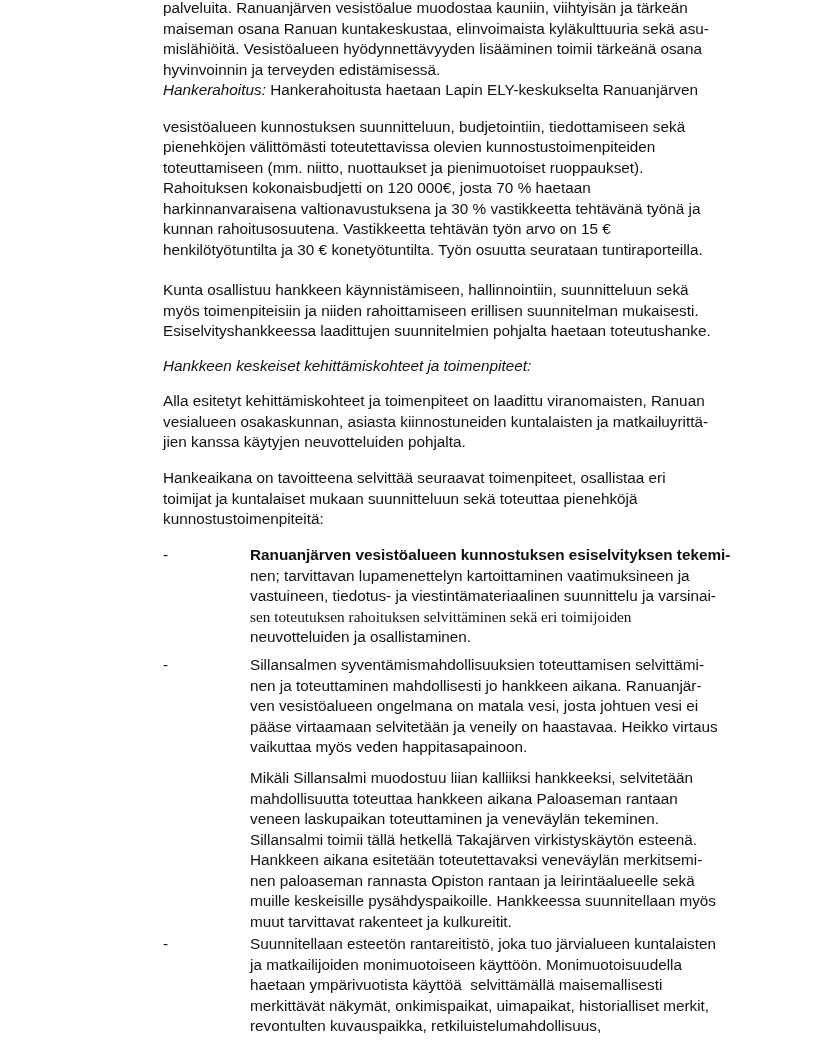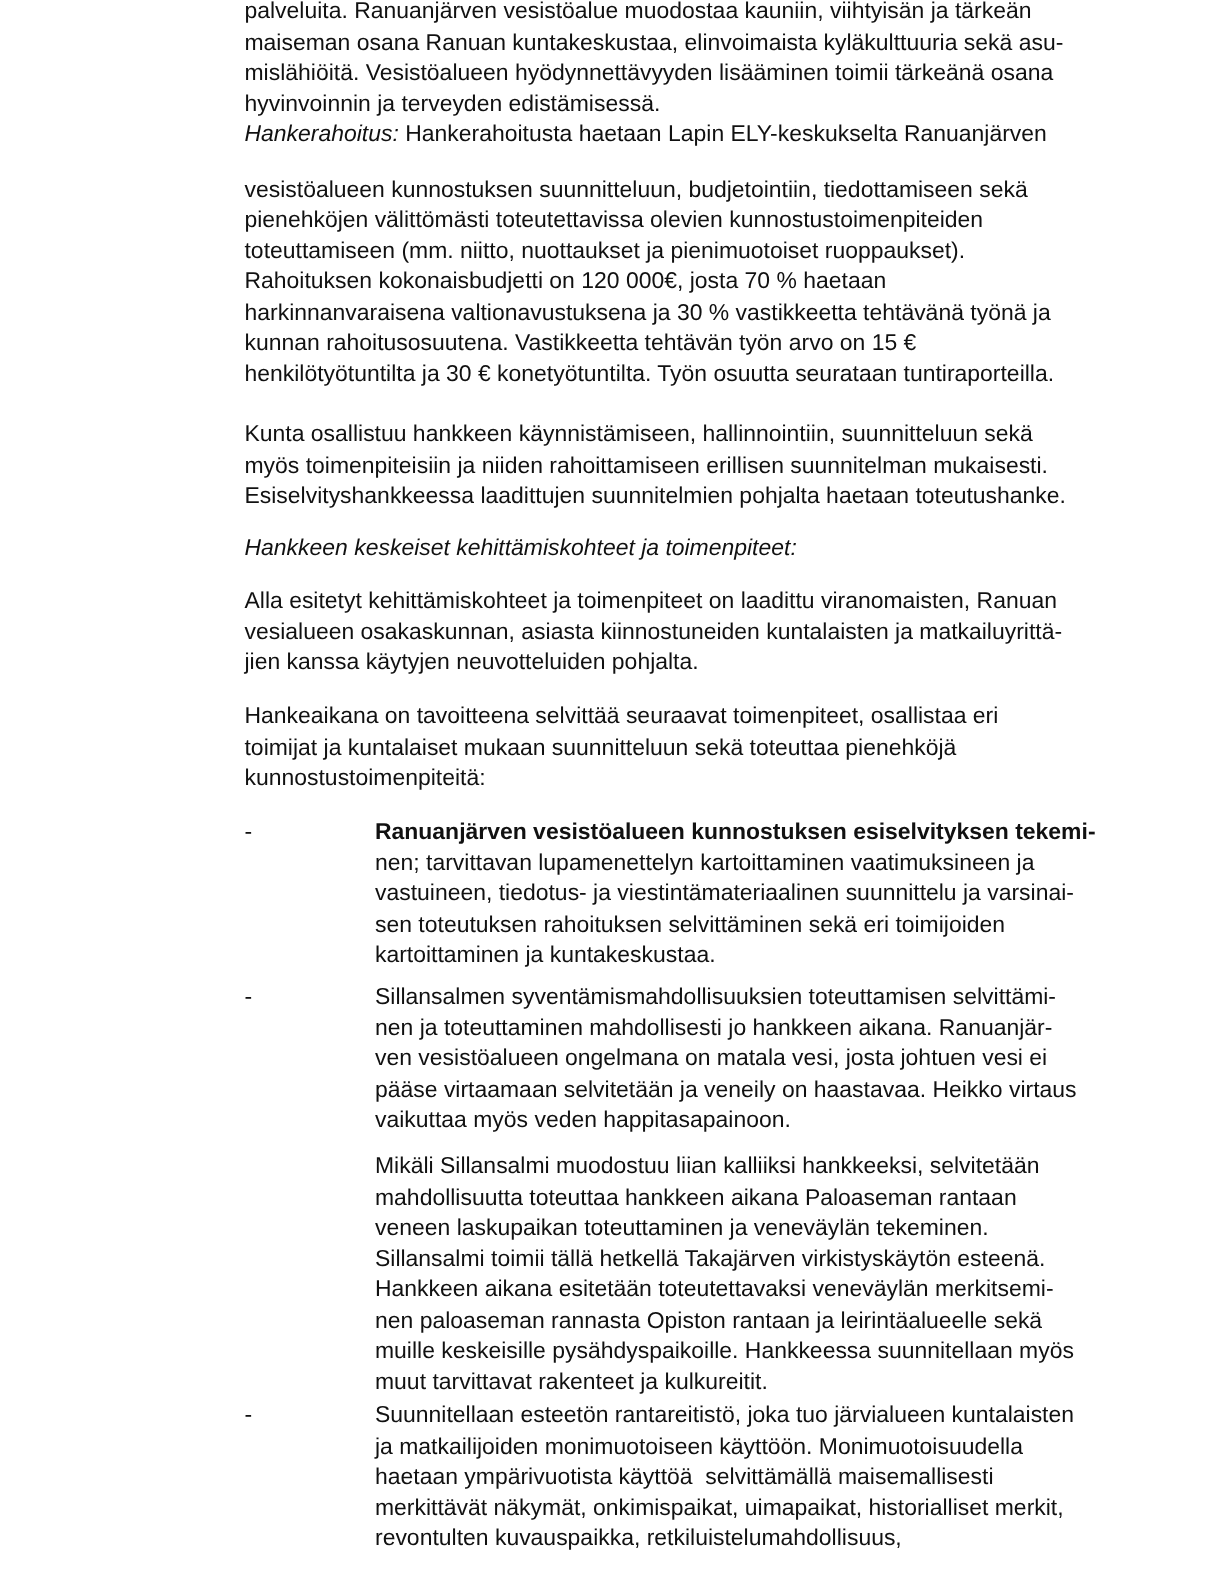--- a/index.html
+++ b/index.html
@@ -33,22 +33,22 @@
     <div class="line" style="top: 391px;">Alla esitetyt kehittämiskohteet ja toimenpiteet on laadittu viranomaisten, Ranuan</div>
     <div class="line" style="top: 411.5px;">vesialueen osakaskunnan, asiasta kiinnostuneiden kuntalaisten ja matkailuyrittä-</div>
     <div class="line" style="top: 432px;">jien kanssa käytyjen neuvotteluiden pohjalta.</div>
     <div class="line" style="top: 468px;">Hankeaikana on tavoitteena selvittää seuraavat toimenpiteet, osallistaa eri</div>
     <div class="line" style="top: 488.5px;">toimijat ja kuntalaiset mukaan suunnitteluun sekä toteuttaa pienehköjä</div>
     <div class="line" style="top: 509px;">kunnostustoimenpiteitä:</div>
     <div class="dash" style="top: 545px;">-</div>
     <div class="line li" style="top: 545px; font-weight: bold;">Ranuanjärven vesistöalueen kunnostuksen esiselvityksen tekemi-</div>
     <div class="line li" style="top: 565.5px; text-align: right;">nen; tarvittavan lupamenettelyn kartoittaminen vaatimuksineen ja</div>
     <div class="line li" style="top: 586px;">vastuineen, tiedotus- ja viestintämateriaalinen suunnittelu ja varsinai-</div>
-    <div class="line li" style="top: 606.5px;">sen toteutuksen rahoituksen selvittäminen sekä eri toimijoiden</div>
-    <div class="line li" style="top: 627px;">kartoittaminen ja kuntakeskustaa.</div>
+    <div class="line li" style="top: 606.5px; font-family: Liberation Serif, serif;">sen toteutuksen rahoituksen selvittäminen sekä eri toimijoiden</div>
+    <div class="line li" style="top: 627px;">neuvotteluiden ja osallistaminen.</div>
     <div class="dash" style="top: 655px;">-</div>
     <div class="line li" style="top: 655px;">Sillansalmen syventämismahdollisuuksien toteuttamisen selvittämi-</div>
     <div class="line li" style="top: 675.5px;">nen ja toteuttaminen mahdollisesti jo hankkeen aikana. Ranuanjär-</div>
     <div class="line li" style="top: 696px;">ven vesistöalueen ongelmana on matala vesi, josta johtuen vesi ei</div>
     <div class="line li" style="top: 716.5px;">pääse virtaamaan selvitetään ja veneily on haastavaa. Heikko virtaus</div>
     <div class="line li" style="top: 737px;">vaikuttaa myös veden happitasapainoon.</div>
     <div class="line li" style="top: 768px;">Mikäli Sillansalmi muodostuu liian kalliiksi hankkeeksi, selvitetään</div>
     <div class="line li" style="top: 788.5px;">mahdollisuutta toteuttaa hankkeen aikana Paloaseman rantaan</div>
     <div class="line li" style="top: 809px;">veneen laskupaikan toteuttaminen ja veneväylän tekeminen.</div>
     <div class="line li" style="top: 829.5px;">Sillansalmi toimii tällä hetkellä Takajärven virkistyskäytön esteenä.</div>

